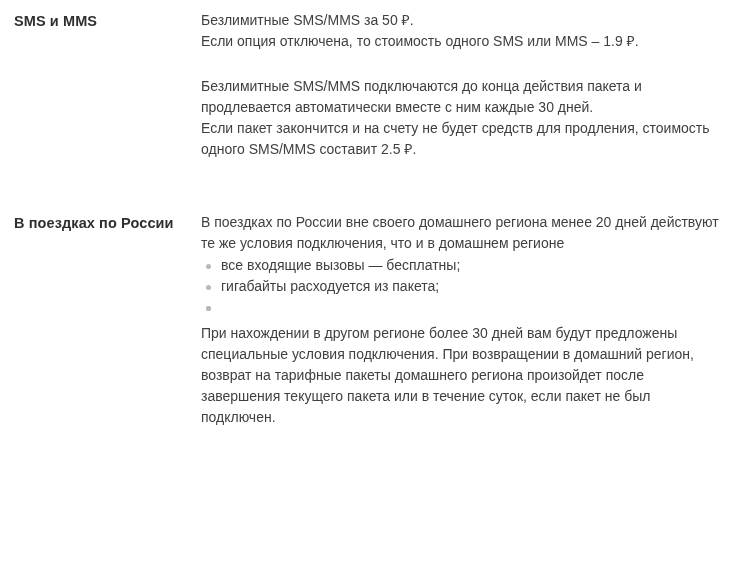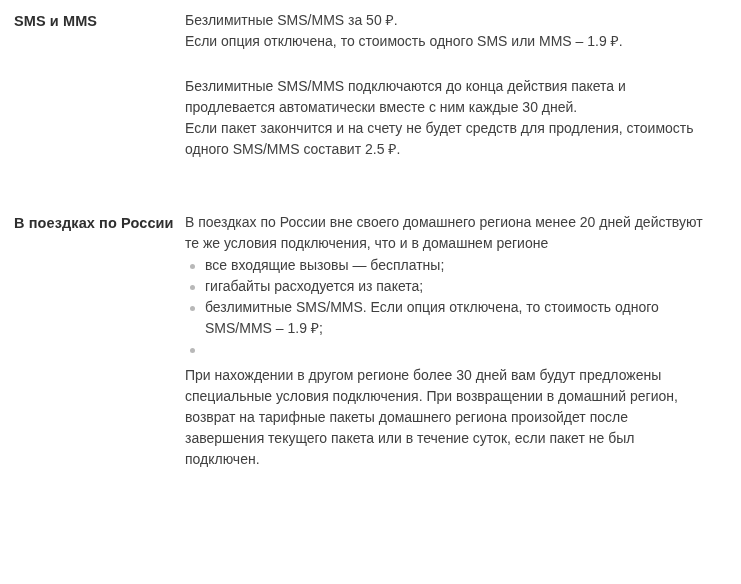--- a/index.html
+++ b/index.html
@@ -16,20 +16,21 @@
   }
   .page {
     box-sizing: border-box;
     width: 741px;
     height: 584px;
     padding: 10px 0 0 14px;
   }
   .section {
     display: flex;
     align-items: flex-start;
+    gap: 16px;
   }
   .section + .section {
     margin-top: 52px;
   }
   .label-col {
     box-sizing: border-box;
     width: 171px;
     flex: 0 0 171px;
     font-size: 14.5px;
     font-weight: 700;
@@ -104,22 +105,20 @@
         <li class="bullet-item">
           <span class="bullet-dot"></span>
           <span class="bullet-text">все входящие вызовы — бесплатны;</span>
         </li>
         <li class="bullet-item">
           <span class="bullet-dot"></span>
           <span class="bullet-text">гигабайты расходуется из пакета;</span>
         </li>
         <li class="bullet-item">
           <span class="bullet-dot"></span>
-          <span class="bullet-text">безлимитные SMS/MMS. Если опция отключена, то стоимость одного
-SMS/MMS – 1.9 ₽;</span>
         </li>
         <li class="bullet-item">
           <span class="bullet-dot"></span>
         </li>
       </ul>
 
       <p class="para outro">При нахождении в другом регионе более 30 дней вам будут предложены
 специальные условия подключения. При возвращении в домашний регион,
 возврат на тарифные пакеты домашнего региона произойдет после
 завершения текущего пакета или в течение суток, если пакет не был

